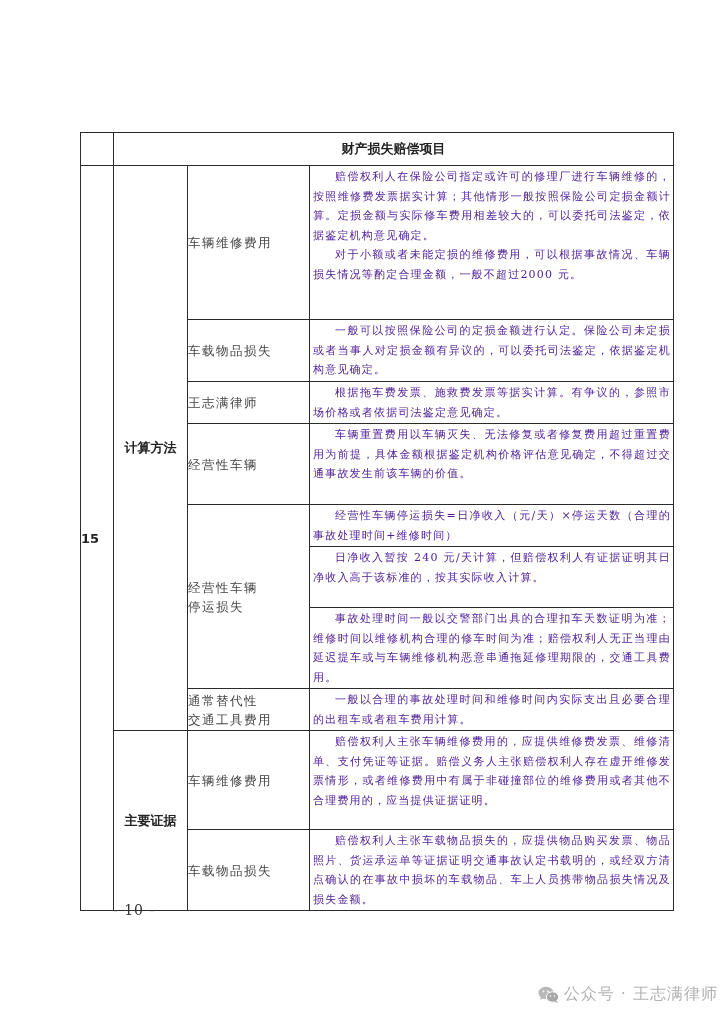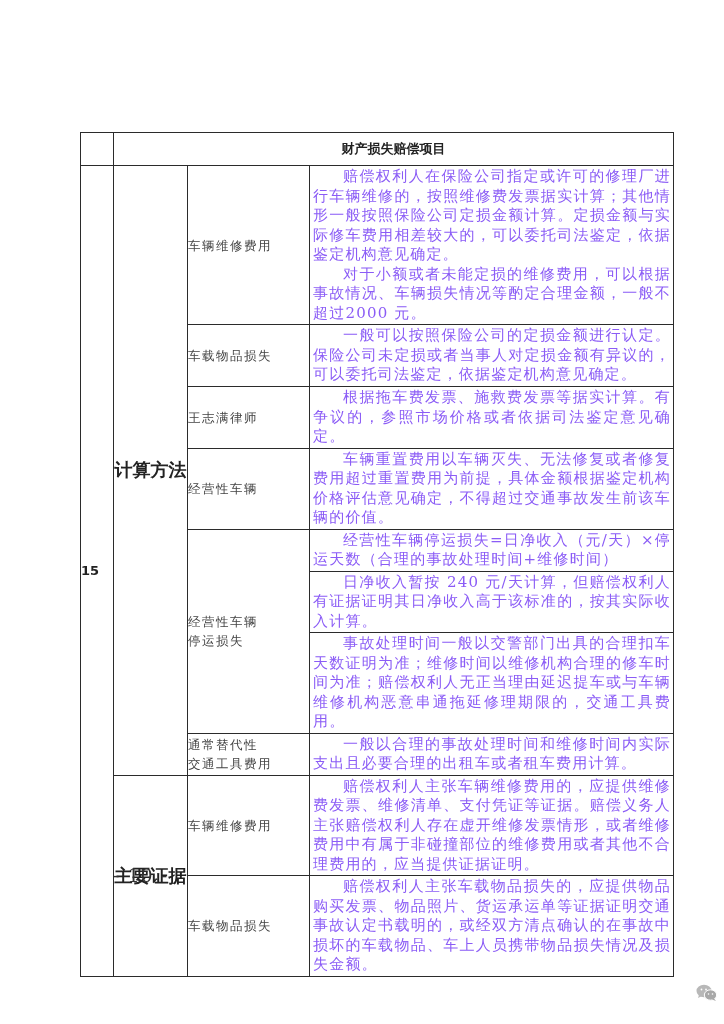--- a/index.html
+++ b/index.html
@@ -46,51 +46,51 @@
     .num {
       text-align: left;
       font-family: "DejaVu Sans", "Liberation Sans", sans-serif;
       font-size: 13px;
       font-weight: bold;
       color: #222;
     }
     .cat {
       text-align: center;
       font-family: "DejaVu Sans", "Liberation Sans", sans-serif;
-      font-size: 18px;
+      font-size: 13px;
       font-weight: bold;
       color: #222;
     }
     .sub {
       text-align: left;
       font-size: 12.5px;
       letter-spacing: 1.5px;
       line-height: 19px;
       color: #444;
       white-space: pre-line;
     }
     .desc {
-      font-size: 15px;
+      font-size: 11px;
       line-height: 19.5px;
       letter-spacing: 1.2px;
-      color: #8b5cf6;
+      color: #4c1d95;
       padding: 1px 2px 1px 3px !important;
       text-align: justify;
       vertical-align: top !important;
     }
     .desc p {
       margin: 0;
       text-indent: 2em;
     }
     .footer-page {
       position: absolute;
       left: 113px;
-      top: 864px;
+      top: 902px;
       font-family: "DejaVu Serif", "Liberation Serif", serif;
-      font-size: 19px;
+      font-size: 14px;
       color: #333;
       letter-spacing: 1px;
     }
     .watermark {
       position: absolute;
       right: 22px;
       top: 984px;
       display: flex;
       align-items: center;
       gap: 4px;
@@ -198,14 +198,15 @@
         <ellipse cx="8" cy="7" rx="7.5" ry="6.2" fill="#b8b8b8"></ellipse>
         <path d="M3 11 L2 14 L6 12 Z" fill="#b8b8b8"></path>
         <ellipse cx="14.5" cy="11" rx="6.2" ry="5.2" fill="#a8a8a8" stroke="#fff" stroke-width="1"></ellipse>
         <path d="M18 14.5 L20 17 L16 15.5 Z" fill="#a8a8a8"></path>
         <circle cx="5.5" cy="5.5" r="0.9" fill="#fff"></circle>
         <circle cx="10" cy="5.5" r="0.9" fill="#fff"></circle>
         <circle cx="12.5" cy="10" r="0.8" fill="#fff"></circle>
         <circle cx="16.5" cy="10" r="0.8" fill="#fff"></circle>
       </svg>
     </span>
+    <span>公众号 · 王志满律师</span>
   </div>
 </div>
 
 </body></html>

